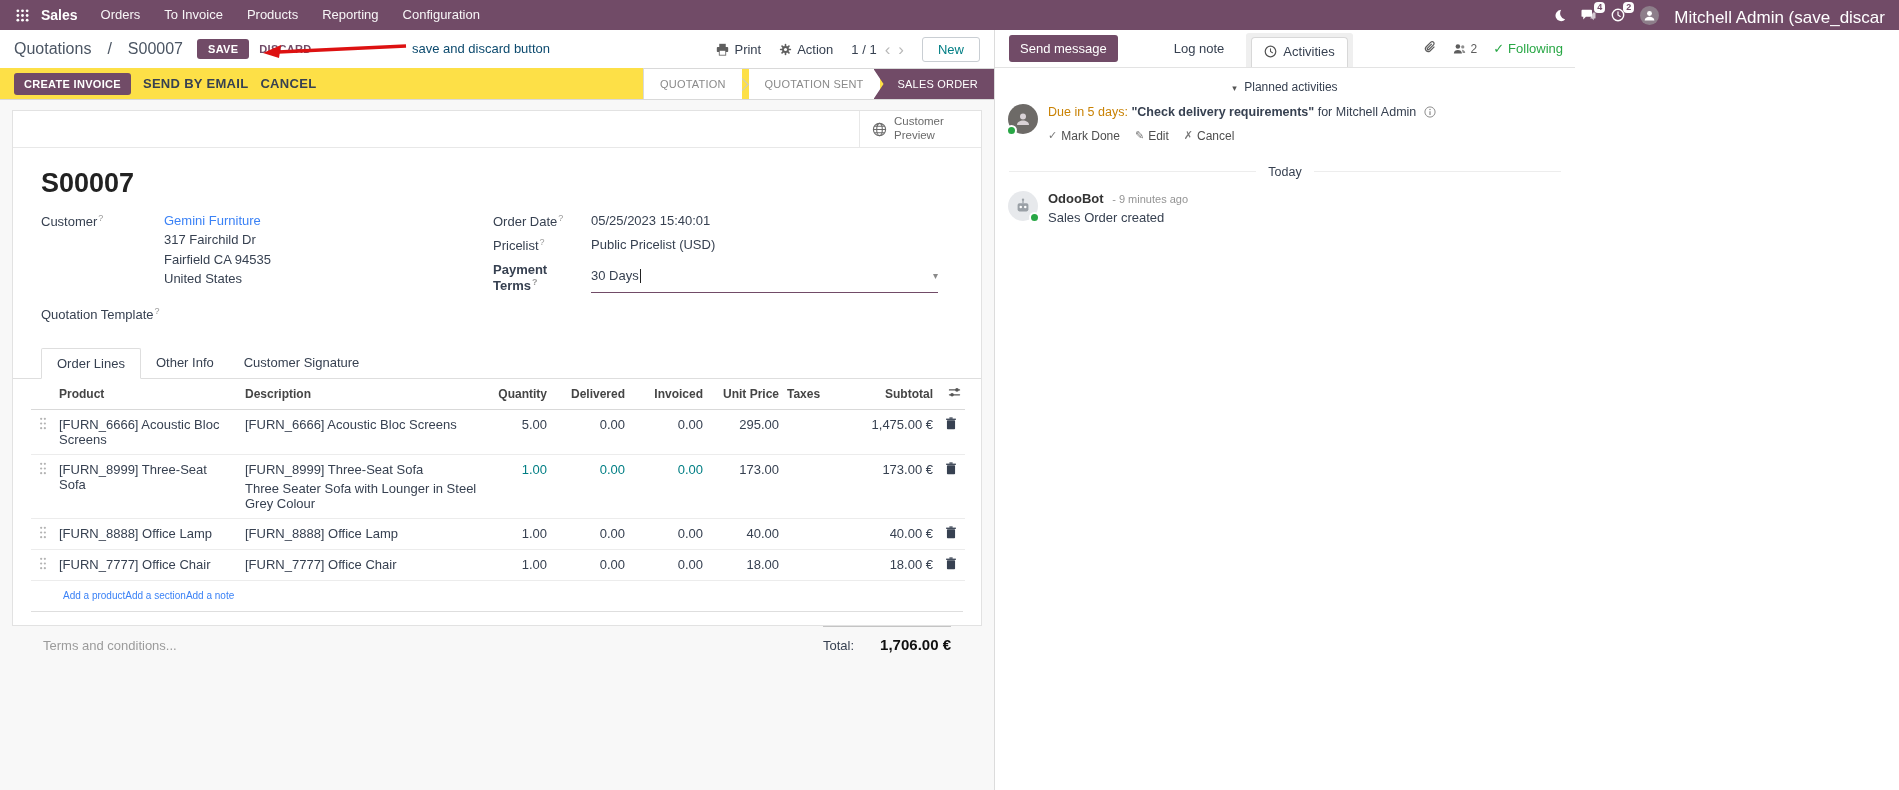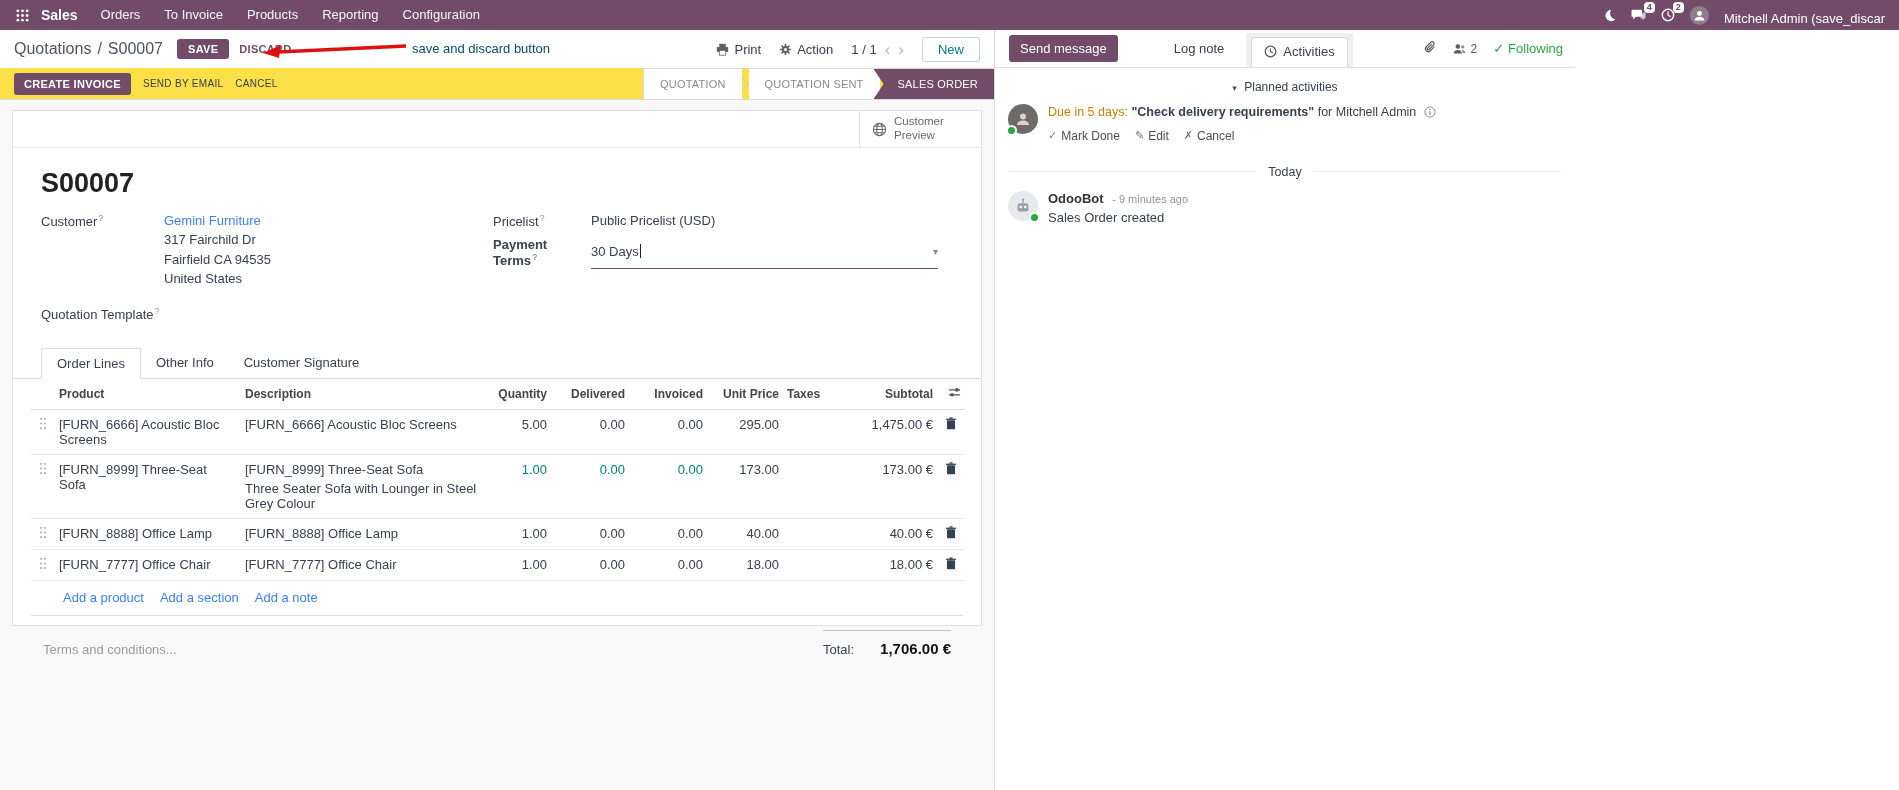--- a/index.html
+++ b/index.html
@@ -11,51 +11,51 @@
     padding:0 10px; color:#fff; gap:2px; }
   .topbar .apps { display:flex; align-items:center; padding:0 6px; cursor:pointer; }
   .topbar .appname { font-weight:700; font-size:14px; padding:0 10px 0 4px; }
   .topbar .menu-item { font-size:13px; color:rgba(255,255,255,.95); padding:0 11px; line-height:30px; cursor:pointer; }
   .systray { margin-left:auto; display:flex; align-items:center; gap:15px; padding-right:4px; }
   .tray-icon { position:relative; display:flex; align-items:center; cursor:pointer; color:#fff; }
   .badge { position:absolute; top:-6px; right:-9px; background:#fdfdfd; color:#714B67;
     font-size:9px; font-weight:700; border-radius:4px; padding:1px 3px; line-height:1; }
   .avatar-sm { width:19px; height:19px; border-radius:50%; background:#8d7e8a; display:flex;
     align-items:center; justify-content:center; overflow:hidden; }
-  .user-name { font-size:13px; white-space:nowrap;margin-top:6px; }
+  .user-name { font-size:17px; white-space:nowrap;margin-top:6px; }
 
   
   .main { display:flex; height:760px; }
   .left-panel { width:995px; flex:none; display:flex; flex-direction:column; border-right:1px solid #dcdcdc; }
   .chatter { flex:1; background:#fff; }
 
   
   .control-row { height:38px; display:flex; align-items:center; padding:0 14px; background:#fff; position:relative; }
-  .breadcrumb { font-size:16px; color:#4b5563; display:flex; gap:6px; align-items:center; }
+  .breadcrumb { font-size:16px; color:#4b5563; display:flex; gap:16px; align-items:center; }
   .crumb-link { cursor:pointer; }
   .btn-save { margin-left:14px; background:#714B67; color:#fff; border:none; font-size:11px;
     font-weight:700; letter-spacing:.3px; padding:4px 11px; border-radius:3px; cursor:pointer; }
   .btn-discard { margin-left:10px; background:none; border:none; color:#714B67; font-size:11px;
     font-weight:700; letter-spacing:.3px; cursor:pointer; }
   .annotation-text { position:absolute; left:412px; top:11px; font-size:13px; color:#0c4a6e; }
   .annotation-arrow { position:absolute; left:262px; top:12px; }
   .cp-right { margin-left:auto; display:flex; align-items:center; gap:18px; color:#374151; }
   .cp-btn { display:flex; align-items:center; gap:5px; cursor:pointer; font-size:13px; color:#374151; }
   .cp-btn svg { color:#5f5f5f; }
   .pager { display:flex; align-items:center; gap:8px; font-size:13px; }
   .pager .chev { color:#b9b9b9; font-size:17px; line-height:1; cursor:pointer; }
   .btn-new { border:1px solid #c9ced3; background:#fff; color:#017e84; font-size:13px;
     padding:4px 15px; border-radius:3px; cursor:pointer; }
 
   
   .status-row { height:32px; display:flex; align-items:stretch; background:#fde047; border-bottom:1px solid #d9d9d9; }
   .status-left { display:flex; align-items:center; gap:12px; padding-left:14px; }
   .btn-primary-sm { background:#714B67; color:#fff; border:none; font-size:11px; font-weight:700;
     letter-spacing:.3px; padding:5px 10px; border-radius:3px; cursor:pointer; }
-  .btn-flat-sm { background:none; border:none; color:#374151; font-size:10px; font-weight:400;
+  .btn-flat-sm { background:none; border:none; color:#374151; font-size:13px; font-weight:700;
     letter-spacing:.3px; cursor:pointer; }
   .statusbar { margin-left:auto; display:flex; align-items:stretch; border-left:1px solid #d9d9d9; border-top:1px solid #d9d9d9; }
   .state { display:flex; align-items:center; padding:0 16px; font-size:11px; font-weight:500;
     letter-spacing:.2px; color:#8a8a8a; background:#fff; cursor:pointer; }
   .state-sep { align-self:center; width:9px; height:9px; border-top:1px solid #c9c9c9;
     border-right:1px solid #c9c9c9; transform:rotate(45deg); margin:0 2px 0 -4px; }
   .state.active { background:#714B67; color:#fff; clip-path:polygon(0 0,100% 0,100% 100%,0 100%,10px 50%);
     padding-left:24px; margin-left:-6px; }
 
   
@@ -96,22 +96,22 @@
   .olines col.c-del{width:28px}
   .olines th { font-size:12px; font-weight:700; color:#454545; border-bottom:1px solid #d9d9d9;
     padding:7px 4px; text-align:left; }
   .olines th.num, .olines td.num { text-align:right; }
   .olines td { font-size:13px; color:#374151; border-bottom:1px solid #ececec; padding:7px 4px; vertical-align:top; }
   .olines .handle { color:#b3b3b3; cursor:grab; text-align:center; }
   .olines .desc2 { margin-top:4px; }
   .olines tr.edited td.num.hl { color:#017e84; }
   .trash { color:#5d5d5d; cursor:pointer; text-align:center; }
   .cols-icon { color:#555; cursor:pointer; float:right; }
-  .tfoot-links { display:flex; gap:16px; padding:9px 4px 10px 32px; border-bottom:1px solid #dedede;
-    margin:0 18px; font-size:13px; }
+  .tfoot-links { display:flex; gap:0; padding:9px 4px 10px 32px; border-bottom:1px solid #dedede;
+    margin:0 18px; font-size:10px; }
   .sheet-bottom { display:flex; margin:14px 30px 0 30px;text-align:right; }
   .terms { color:#9b9b9b; cursor:text; margin-top:12px; }
   .total-box { margin-left:auto; width:128px; border-top:1px solid #c4c4c4; padding-top:9px;
     display:flex; justify-content:space-between; align-items:baseline; }
   .total-box .tl { font-size:13px; color:#374151; }
   .total-box .tv { font-size:15px; font-weight:700; color:#111; }
 
   
   .chatter-inner { width:580px; }
   .chat-head { height:38px; display:flex; align-items:center; padding-left:14px; border-bottom:1px solid #e3e3e3; }
@@ -295,20 +295,24 @@
                 <div>Fairfield CA 94535</div>
                 <div>United States</div>
               </div>
             </div>
             <div class="frow tmpl-row">
               <span class="flabel"><span>Quotation Template</span><sup>?</sup></span>
               <span></span>
             </div>
           </div>
           <div class="fcol-right">
+            <div class="frow">
+              <span class="flabel-r"><span>Order Date</span><sup>?</sup></span>
+              <span>05/25/2023 15:40:01</span>
+            </div>
             <div class="frow">
               <span class="flabel-r"><span>Pricelist</span><sup>?</sup></span>
               <span>Public Pricelist (USD)</span>
             </div>
             <div class="frow">
               <span class="flabel-r bold"><span>Payment Terms</span><sup>?</sup></span>
               <span class="input-focus">
                 <span>30 Days</span>
                   <span class="text-cursor"></span>
                 <span class="caret">▾</span>

